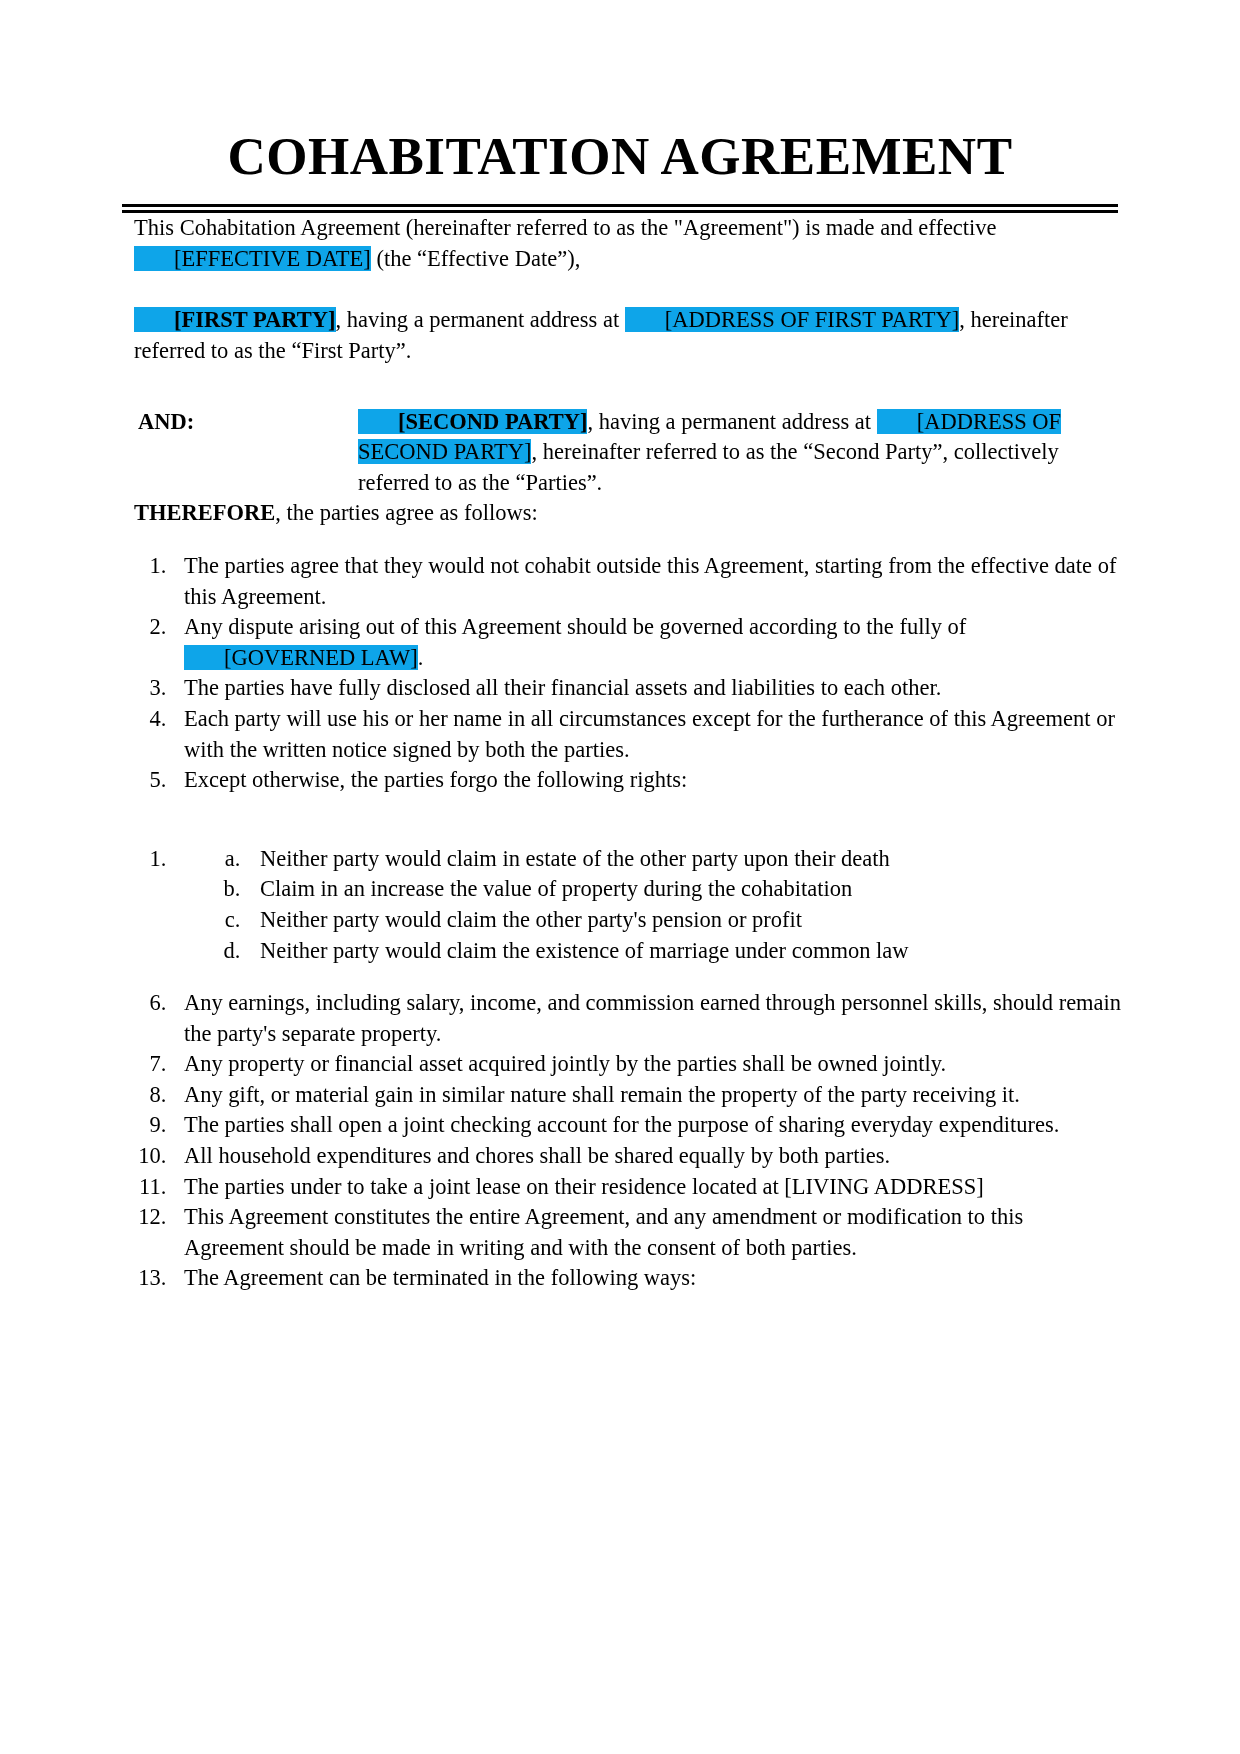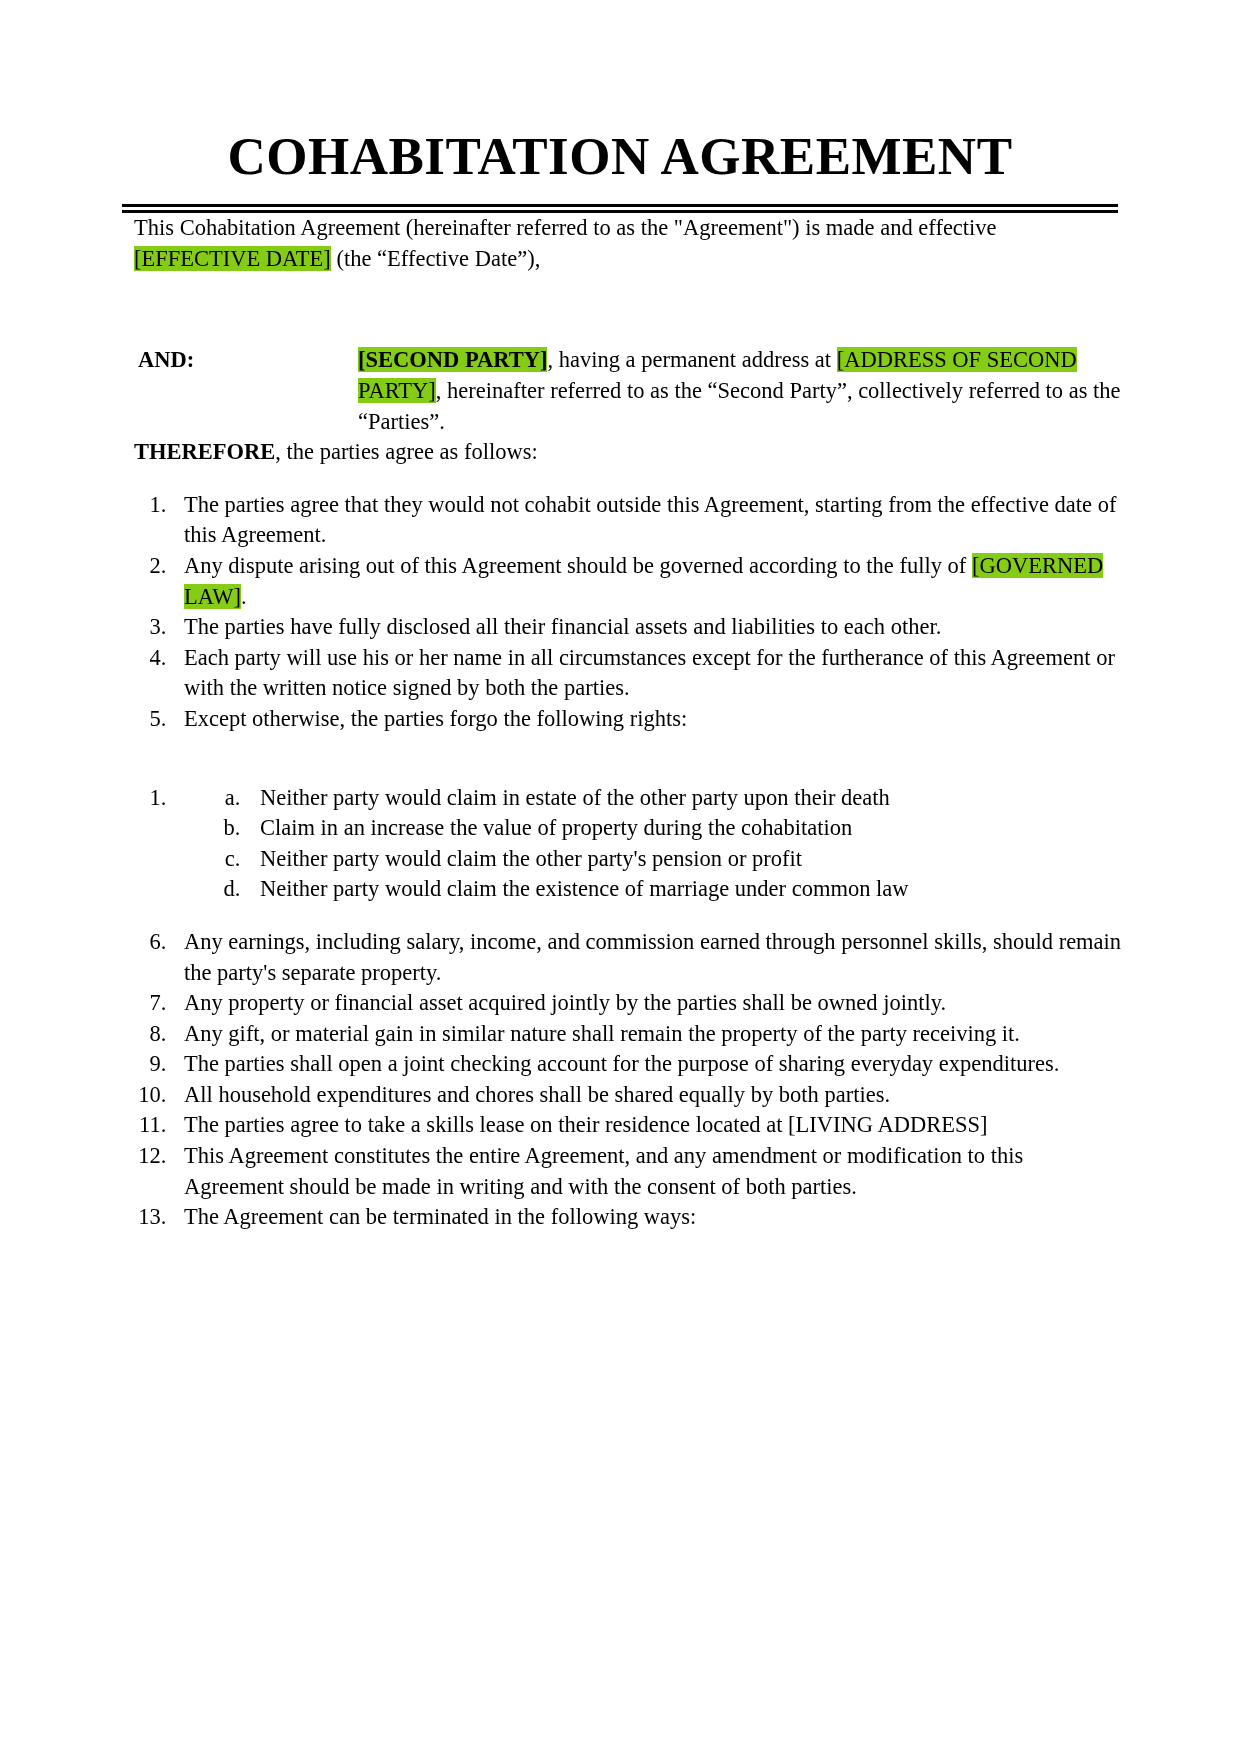--- a/index.html
+++ b/index.html
@@ -46,21 +46,22 @@
     line-height: 1.36;
   }
   p.para {
     margin: 0;
     padding: 0;
   }
   .intro {
     margin-top: 33px;
   }
   .hl {
-    background: #84cc16;
+    background: #0ea5e9;
+    padding-left: 40px;
   }
   b, strong, .b {
     font-weight: bold;
   }
 
   
   .party-block {
     display: flex;
     align-items: flex-start;
     margin-top: 31px;
@@ -131,20 +132,21 @@
 <div class="page">
 
   <h1 class="doc-title">COHABITATION AGREEMENT</h1>
   <div class="title-rule"></div>
 
   <div class="body-wrap">
 
     <p class="para intro"><span>This Cohabitation Agreement (hereinafter referred to as the "Agreement") is made and effective </span><span class="hl">[EFFECTIVE DATE]</span><span> (the “Effective Date”),</span></p>
 
     <div class="party-block">
+      <div class="party-text"><b class="hl">[FIRST PARTY]</b><span>, having a permanent address at </span><span class="hl">[ADDRESS OF FIRST PARTY]</span><span>, hereinafter referred to as the “First Party”.</span></div>
     </div>
 
     <div class="party-block second">
       <div class="party-label">
         <span class="lbl-line">AND:</span>
       </div>
       <div class="party-text"><b class="hl">[SECOND PARTY]</b><span>, having a permanent address at </span><span class="hl">[ADDRESS OF SECOND PARTY]</span><span>, hereinafter referred to as the “Second Party”, collectively referred to as the “Parties”.</span></div>
     </div>
 
 
@@ -168,19 +170,19 @@
         </ol>
       </li>
     </ol>
 
     <ol class="main-list after-sub" start="6">
       <li><span>Any earnings, including salary, income, and commission earned through personnel skills, should remain the party's separate property.</span></li>
       <li><span>Any property or financial asset acquired jointly by the parties shall be owned jointly.</span></li>
       <li><span>Any gift, or material gain in similar nature shall remain the property of the party receiving it.</span></li>
       <li><span>The parties shall open a joint checking account for the purpose of sharing everyday expenditures.</span></li>
       <li><span>All household expenditures and chores shall be shared equally by both parties.</span></li>
-      <li><span>The parties agree to take a skills lease on their residence located at [LIVING ADDRESS]</span></li>
+      <li><span>The parties under to take a joint lease on their residence located at [LIVING ADDRESS]</span></li>
       <li><span>This Agreement constitutes the entire Agreement, and any amendment or modification to this Agreement should be made in writing and with the consent of both parties.</span></li>
       <li><span>The Agreement can be terminated in the following ways:</span></li>
     </ol>
 
   </div>
 </div>
 
 </body></html>

